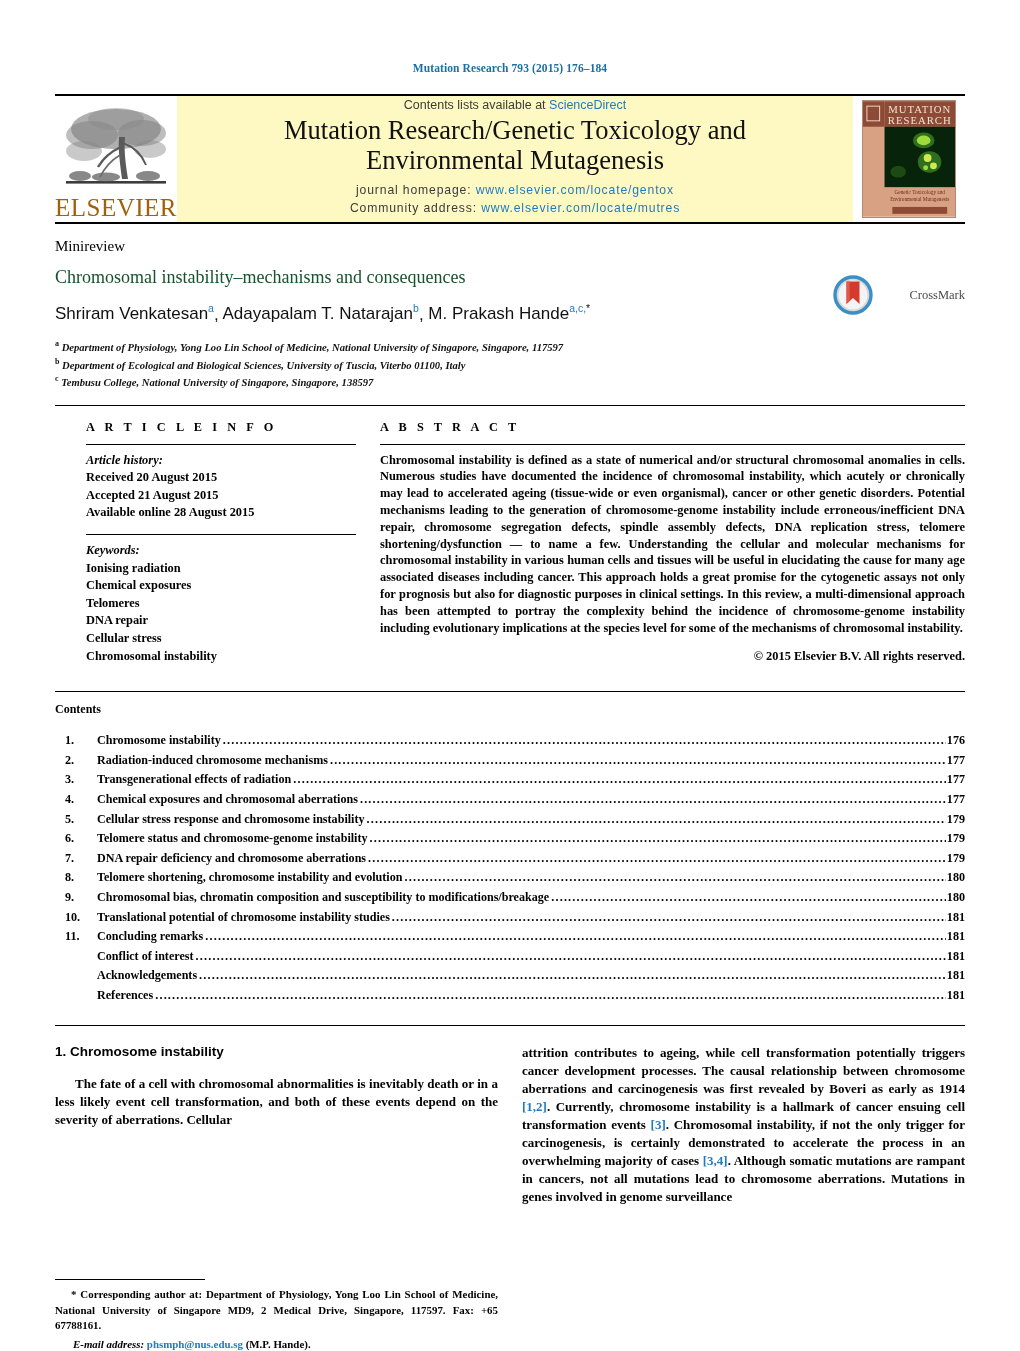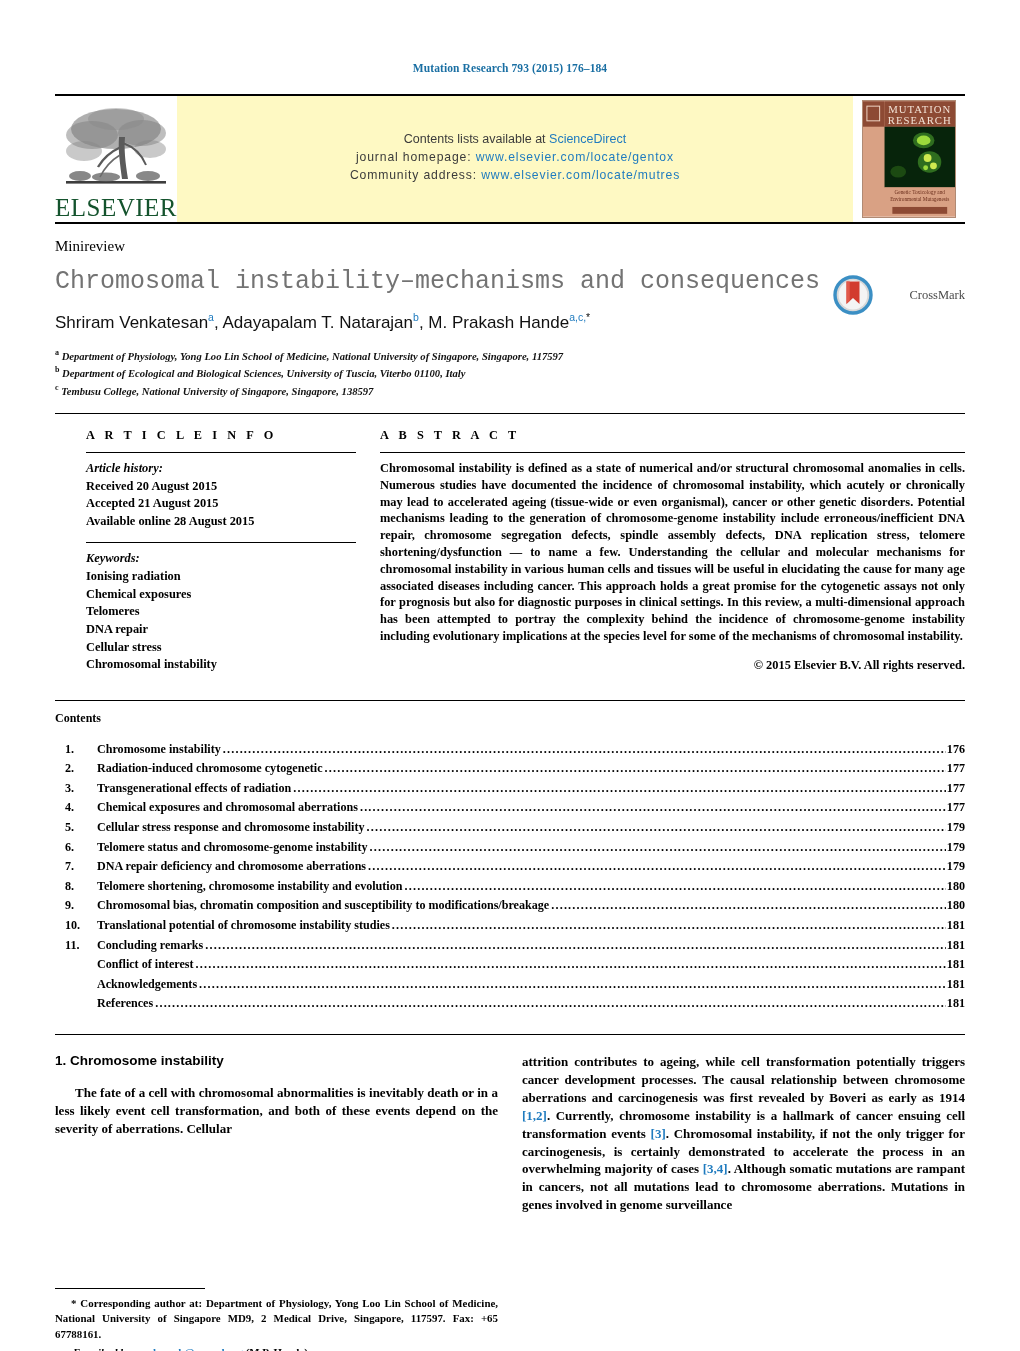--- a/index.html
+++ b/index.html
@@ -31,21 +31,21 @@
     height:126px;
   }
   .elsevier-logo {
     width:122px; flex:0 0 122px;
     display:flex; flex-direction:column; justify-content:flex-end;
     align-items:center; padding-bottom:2px;
   }
   .tree { width:108px; height:92px; display:block; }
   .elsevier-word {
     font-family:"Liberation Serif", serif;
-    font-size:25px; letter-spacing:0.5px; color:#14532d;
+    font-size:25px; letter-spacing:0.5px; color:#a16207;
     line-height:1; font-weight:400;
   }
   .masthead-center {
     flex:1 1 auto; background:#fef9c3;
     display:flex; flex-direction:column; justify-content:center;
     align-items:center; text-align:center;
     padding:6px 10px 8px;
   }
   .contents-line {
     font-family:"Liberation Sans", sans-serif;
@@ -72,22 +72,22 @@
   .masthead-rule-bottom { border-top:2.5px solid #000; }
 
   
   .minireview {
     font-family:"Liberation Serif", serif;
     font-size:15px; margin:14px 0 12px;
   }
   .title-row { display:flex; align-items:flex-start; }
   .title-col { flex:1 1 auto; }
   .art-title {
-    font-family:Liberation Mono, monospace;
-    font-size:25px; font-weight:400; color:#737373;
+    font-family:Liberation Serif, serif;
+    font-size:18px; font-weight:400; color:#14532d;
     line-height:1.2; margin:0 0 14px;
   }
   .authors {
     font-family:"Liberation Sans", sans-serif;
     font-size:17px; color:#111; line-height:1.3; margin-bottom:13px;
   }
   .authors sup { font-size:10.5px; color:#1f7bbf; }
   .authors sup.star { color:#111; }
   .affils { font-size:10.6px; font-style:italic; font-weight:bold; line-height:1.5; color:#111; }
   .affils div sup { font-size:8px; font-style:normal; }
@@ -185,20 +185,24 @@
           <ellipse cx="44" cy="74" rx="14" ry="4.5"></ellipse>
           <ellipse cx="86" cy="73" rx="12" ry="5"></ellipse>
         </g>
       </svg>
       <div class="elsevier-word">ELSEVIER</div>
     </div>
 
     <div class="masthead-center">
       <div class="contents-line">
         <span>Contents lists available at </span><span class="sd">ScienceDirect</span>
+      </div>
+      <div class="journal-title">
+        <div>Mutation Research/Genetic Toxicology and</div>
+        <div>Environmental Mutagenesis</div>
       </div>
       <div class="homepage-line">
         <span>journal homepage:</span>
         <span class="url">www.elsevier.com/locate/gentox</span>
       </div>
       <div class="community-line">
         <span>Community address:</span>
         <span class="url">www.elsevier.com/locate/mutres</span>
       </div>
     </div>
@@ -291,21 +295,21 @@
     <div class="contents-title">Contents</div>
     <div class="toc" id="toc">
         <div class="toc-row">
           <span class="toc-num">1.</span>
           <span class="toc-label">Chromosome instability</span>
           <span class="toc-dots">............................................................................................................................................................................................................................................................................................................</span>
           <span class="toc-page">176</span>
         </div>
         <div class="toc-row">
           <span class="toc-num">2.</span>
-          <span class="toc-label">Radiation-induced chromosome cytogenetic</span>
+          <span class="toc-label">Radiation-induced chromosome mechanisms</span>
           <span class="toc-dots">............................................................................................................................................................................................................................................................................................................</span>
           <span class="toc-page">177</span>
         </div>
         <div class="toc-row">
           <span class="toc-num">3.</span>
           <span class="toc-label">Transgenerational effects of radiation</span>
           <span class="toc-dots">............................................................................................................................................................................................................................................................................................................</span>
           <span class="toc-page">177</span>
         </div>
         <div class="toc-row">

